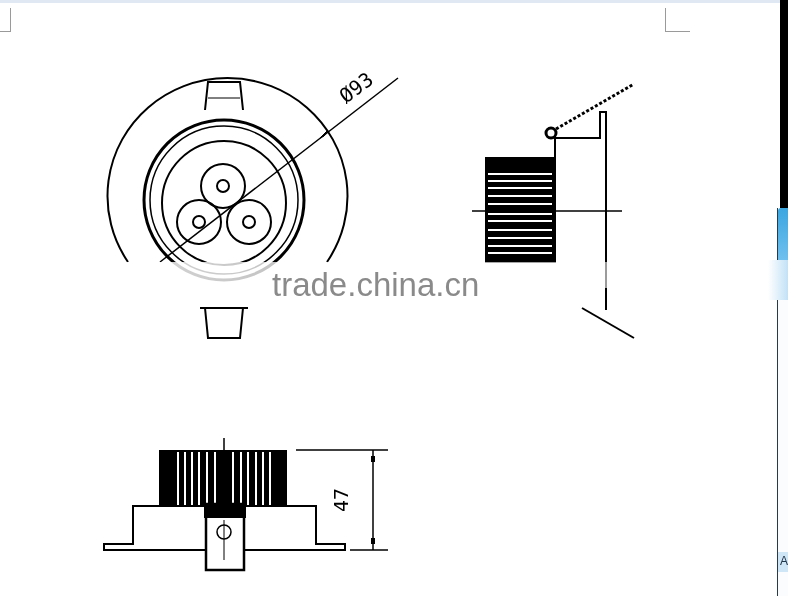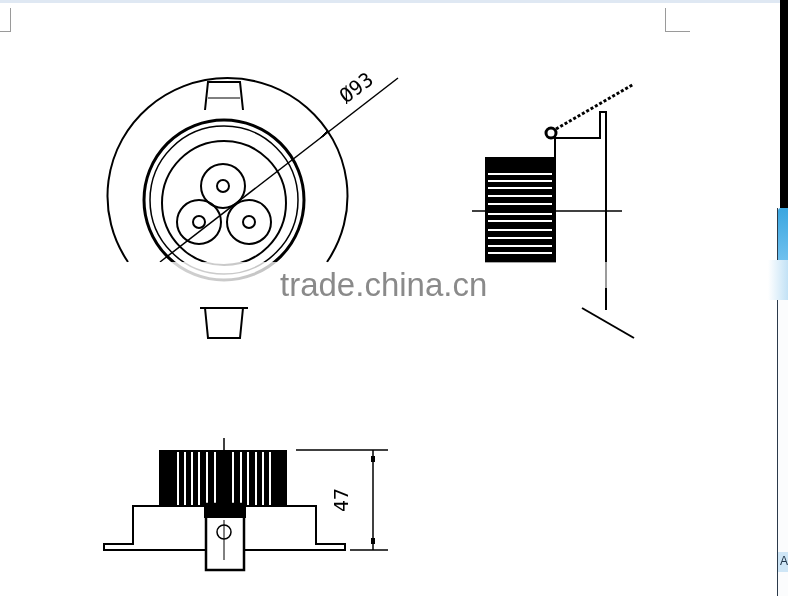--- a/index.html
+++ b/index.html
@@ -12,21 +12,21 @@
     .right-edge { position:absolute; left:780px; top:0; width:8px; height:210px; background:#000; }
     .side-panel { position:absolute; left:777px; top:208px; width:11px; height:388px; background:#fbfcfd;
                   border-left:1px solid #2b3a4a; }
     .side-panel .head { position:absolute; left:0; top:0; width:11px; height:52px;
                         background:linear-gradient(#3aa6e0,#6fc0ee); border-top-left-radius:3px; }
     .side-panel .fade { position:absolute; left:-10px; top:52px; width:21px; height:40px;
                         background:linear-gradient(90deg,#ffffff,#bfe0f5); }
     .side-panel .foot { position:absolute; left:0; top:344px; width:11px; height:20px; background:#cfe6f6; }
     .side-panel .glyph { position:absolute; left:2px; top:346px; font-size:12px; color:#22364a; }
     svg.drawing { position:absolute; left:0; top:0; }
-    .watermark { position:absolute; left:280px; top:266px; font-size:33px; color:#8a8a8a; letter-spacing:0px;
+    .watermark { position:absolute; left:272px; top:266px; font-size:33px; color:#8a8a8a; letter-spacing:0px;
                  font-family:"Liberation Sans", sans-serif; }
     .blur-band { position:absolute; left:105px; top:262px; width:520px; height:26px;
                  background:linear-gradient(90deg, rgba(255,255,255,0.85), rgba(255,255,255,0.6)); }
   </style>
 </head>
 <body>
 
 <div class="topbar"></div>
 <div class="margin-mark mm-left"></div>
 <div class="margin-mark mm-right"></div>

